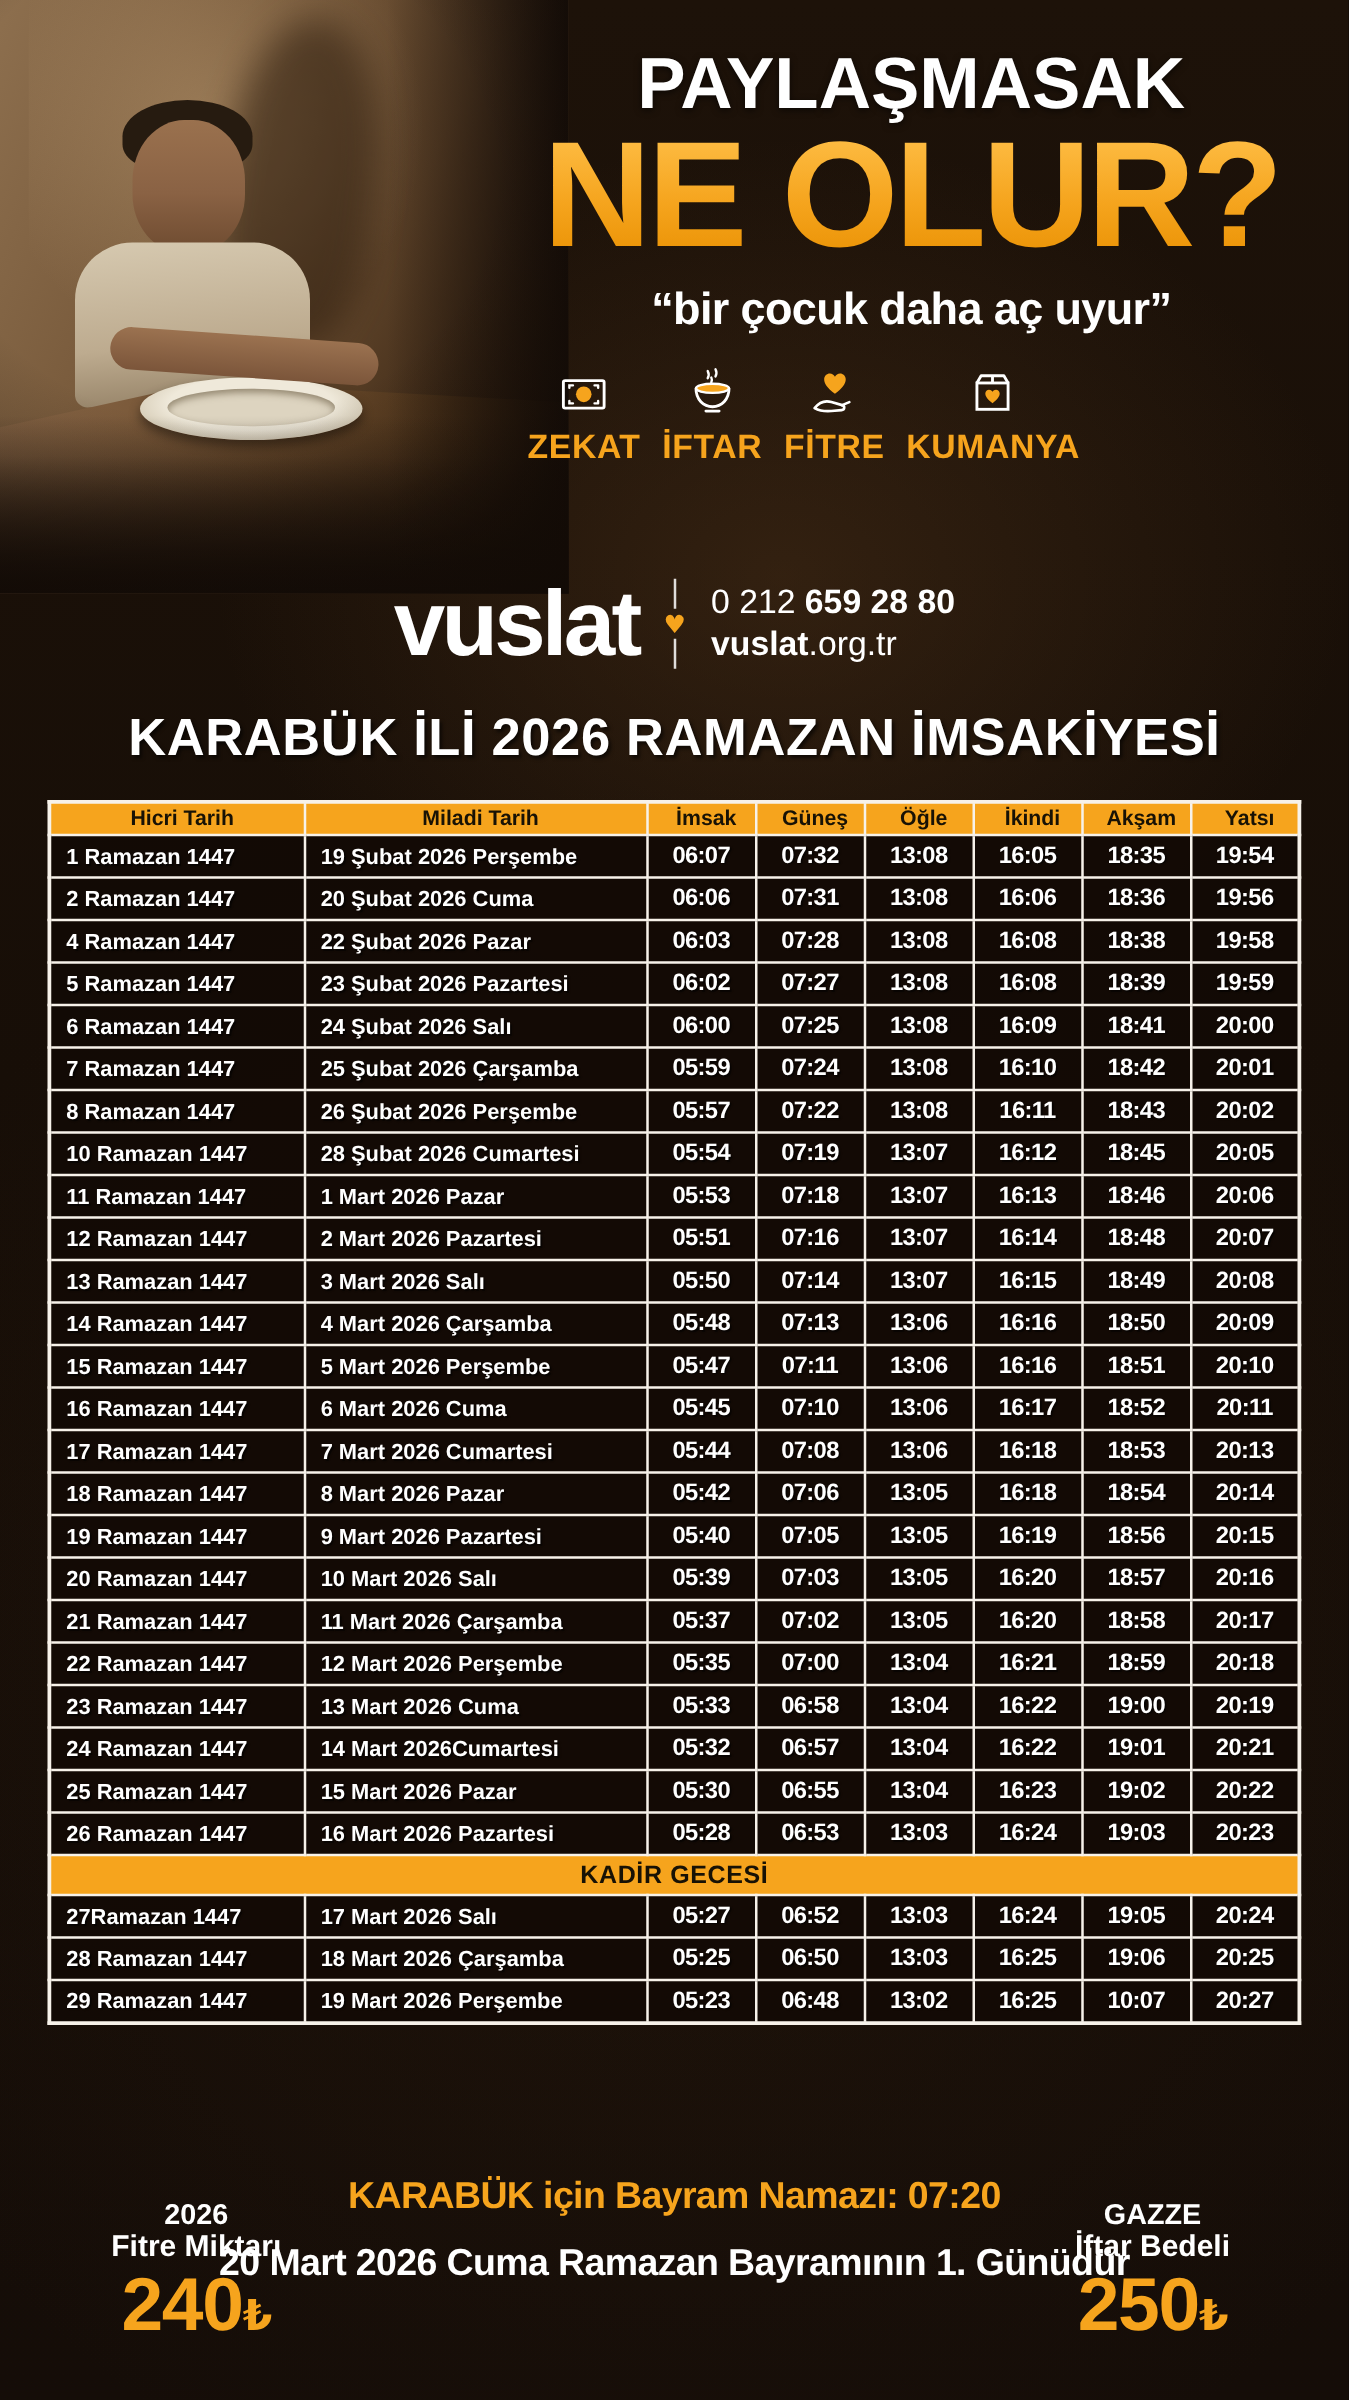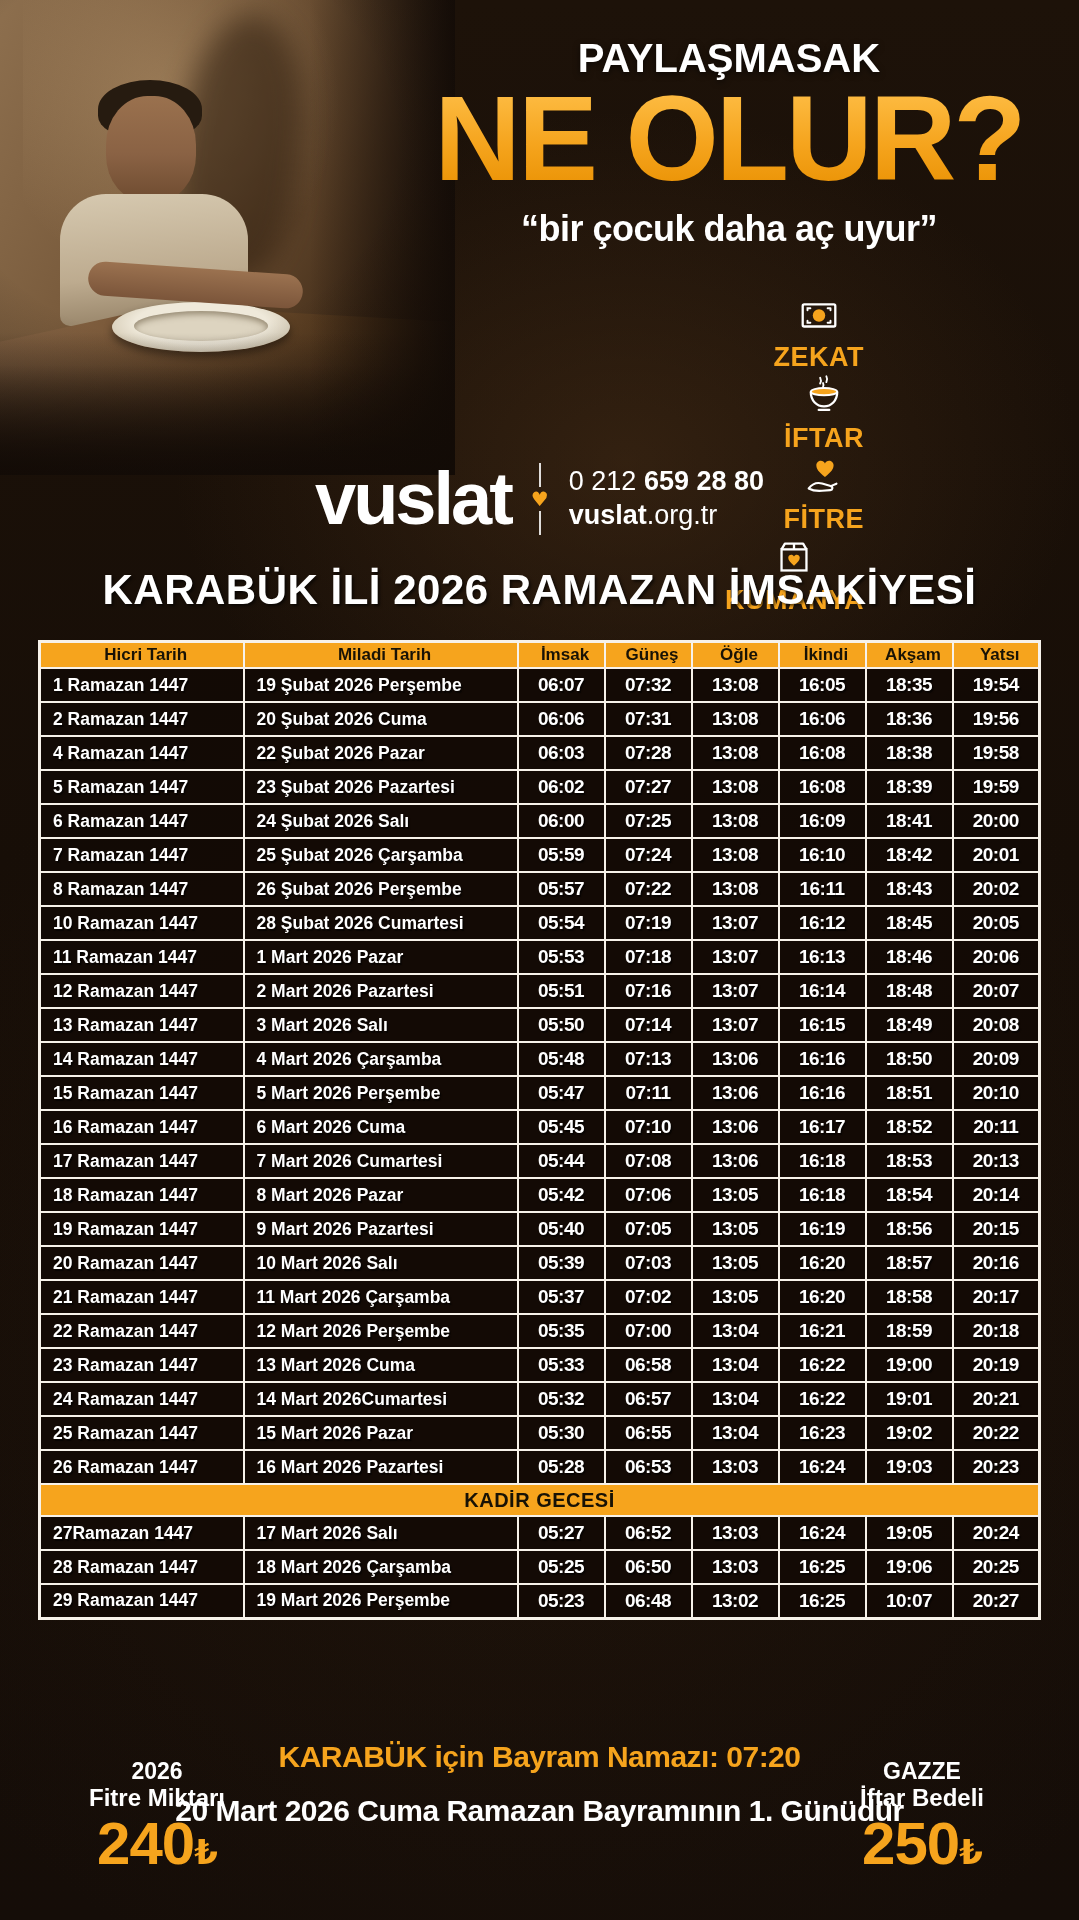--- a/index.html
+++ b/index.html
@@ -44,31 +44,31 @@
     background:#ddd4c0; box-shadow:inset 0 3px 6px rgba(90,75,50,.55); }
   .photo .boy-arm{ position:absolute; left:88px; top:268px; width:215px; height:34px;
     background:linear-gradient(180deg,#9b7250,#7b553a); border-radius:18px; transform:rotate(4deg); }
   .photo .vignette{ position:absolute; inset:0; background:
       radial-gradient(135% 115% at 38% 30%, rgba(0,0,0,0) 36%, rgba(16,9,4,.45) 68%, rgba(16,9,4,.92) 100%),
       linear-gradient(to right, rgba(21,13,8,0) 68%, #150d08 100%),
       linear-gradient(to bottom, rgba(21,13,8,0) 70%, #150d08 100%); }
 
   
   .hero-text{ position:absolute; left:398px; top:38px; width:662px; text-align:center; }
-  .headline-1{ color:#fff; font-size:40px; font-weight:700; letter-spacing:0; line-height:1.0;
+  .headline-1{ color:#fff; font-size:58px; font-weight:700; letter-spacing:0; line-height:1.0;
     text-shadow:0 2px 6px rgba(0,0,0,.6); }
   .headline-2{ font-size:120px; font-weight:800; letter-spacing:-3px; line-height:.98; margin-top:2px;
     background:linear-gradient(180deg,#ffc14b 0%,#f5a41d 55%,#e88f00 100%);
     -webkit-background-clip:text; background-clip:text; color:transparent; }
   .quote{ margin-top:10px; color:#fff; font-size:36px; font-weight:600; letter-spacing:-.5px; }
   .quote b{ font-weight:800; }
 
   
   .services{ position:absolute; left:422px; top:292px; width:442px;
-    display:flex; justify-content:space-between; align-items:flex-end;flex-direction:column; }
+    display:flex; justify-content:space-between; align-items:flex-end; }
   .service{ text-align:center; }
   .service svg{ display:block; margin:0 auto 4px; }
   .service-label{ color:#f6a41d; font-size:27px; font-weight:800; letter-spacing:.5px; }
 
   
   .brand{ position:absolute; left:0; top:462px; width:100%;
     display:flex; justify-content:center; align-items:center; gap:20px; }
   .logo{ color:#fff; font-size:74px; font-weight:800; letter-spacing:-3px; line-height:1;
     text-transform:lowercase; }
   .brand-divider{ display:flex; flex-direction:column; align-items:center; gap:2px; }

